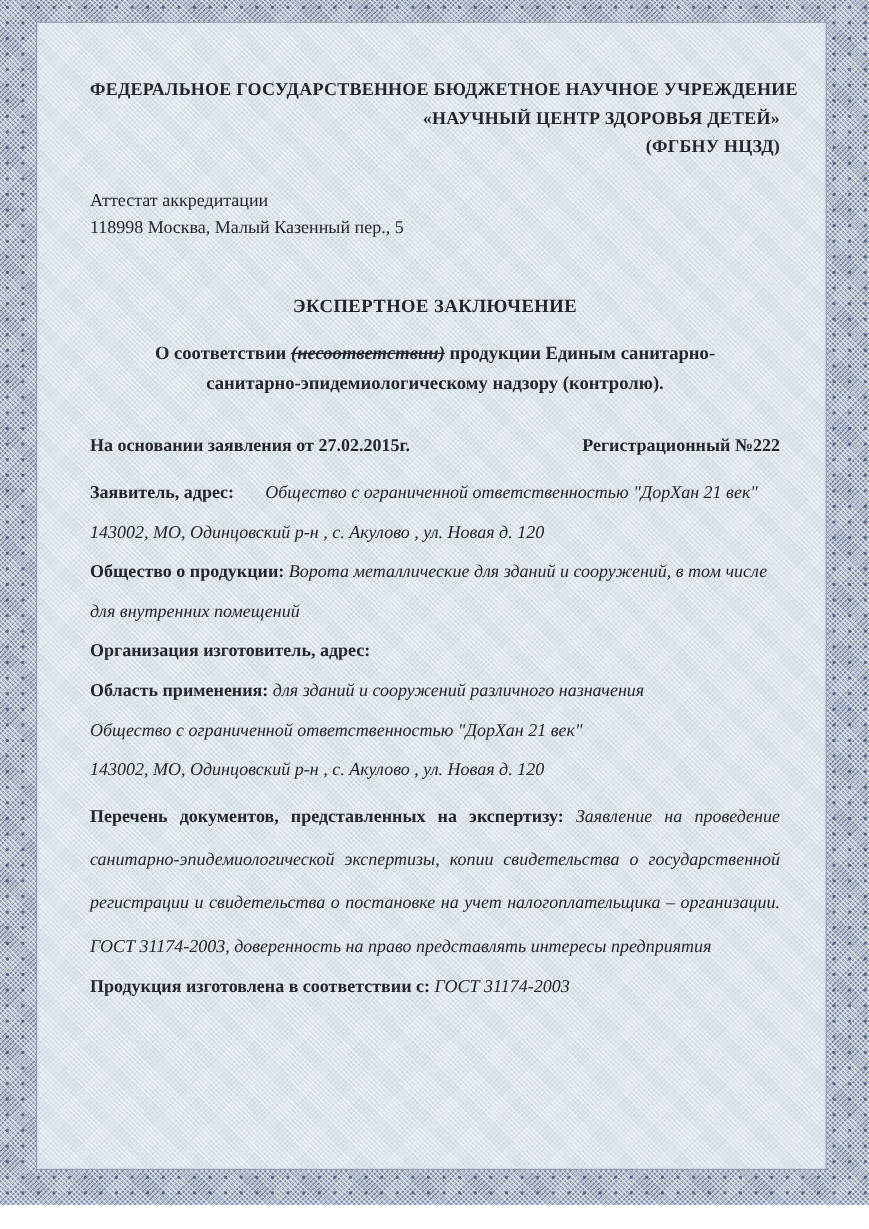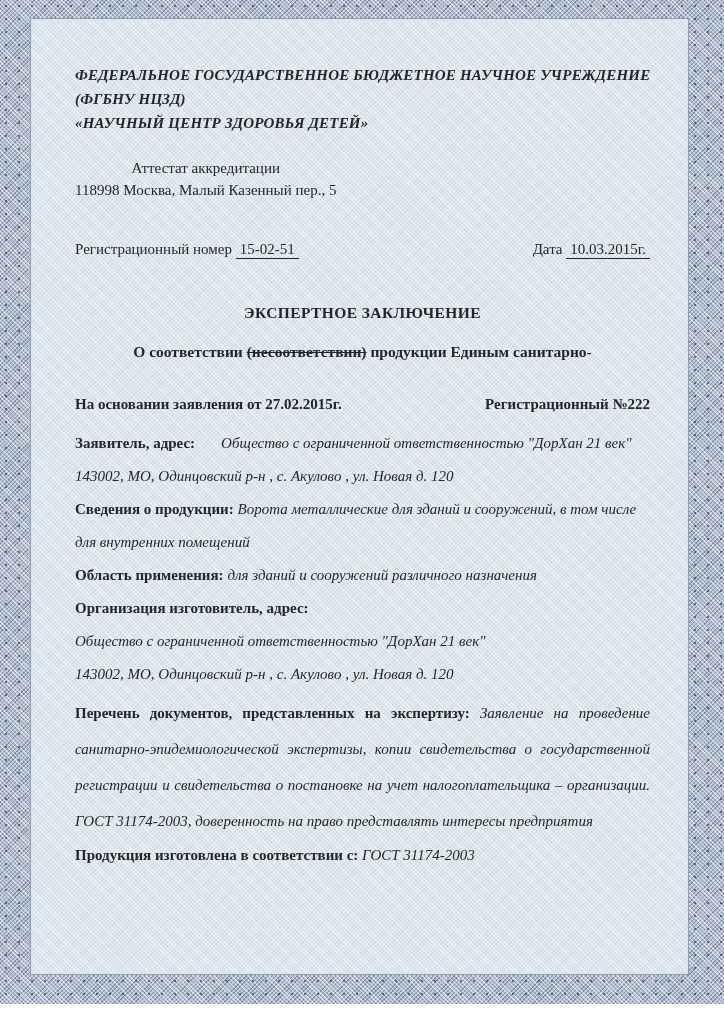--- a/index.html
+++ b/index.html
@@ -21,33 +21,33 @@
     background-color:#dde5ec;
     background-image:
       repeating-linear-gradient(45deg, rgba(255,255,255,.5) 0 1px, rgba(255,255,255,0) 1px 3px),
       repeating-linear-gradient(-45deg, rgba(150,168,188,.18) 0 1px, rgba(150,168,188,0) 1px 3px);
     border:1px solid rgba(80,100,130,.55);
     box-shadow:0 0 0 2px rgba(220,228,236,.6) inset;
     box-sizing:border-box;}
 
   .content{padding:44px 38px 0 44px;font-size:15px;}
 
-  .org{ text-align:left;font-weight:bold;line-height:24px;letter-spacing:.2px;font-style:italic;}
+  .org{ text-align:right;font-weight:bold;line-height:24px;letter-spacing:.2px;}
   .org div{white-space:nowrap;}
 
   .acc-row{display:flex;justify-content:space-between;margin-top:22px;line-height:22px;}
-  .acc-left{text-align:center;}
+  .acc-left{text-align:left;}
   .acc-right{text-align:right;}
 
   .reg-row{display:flex;justify-content:space-between;margin-top:40px;align-items:baseline;}
   .uval{border-bottom:1px solid #23262f;padding:0 4px 1px 4px;}
 
   .title-block{margin-top:42px;text-align:center;font-weight:bold;line-height:25px;font-size:15.5px;}
   .title-block .h{letter-spacing:.4px;margin-bottom:14px;}
-  .struck{text-decoration:line-through;}
+  .struck{text-decoration:line-through;font-style:italic;}
 
   .basis-row{display:flex;justify-content:space-between;margin-top:32px;font-weight:bold;}
 
   .fields{margin-top:14px;}
   .fields p{margin:0;line-height:33px;}
   b{font-weight:bold;}
   i{font-style:italic;}
   .gap{display:inline-block;width:26px;}
   .just{text-align:justify;text-align-last:left;line-height:36px !important;}
   .mt{margin-top:4px !important;}
@@ -55,61 +55,52 @@
 </head>
 <body>
 
 <div class="scan">
   <div class="frame"></div>
   <div class="paper">
     <div class="content">
 
       <div class="org">
         <div>ФЕДЕРАЛЬНОЕ  ГОСУДАРСТВЕННОЕ  БЮДЖЕТНОЕ  НАУЧНОЕ УЧРЕЖДЕНИЕ</div>
+        <div>«НАУЧНЫЙ ЦЕНТР ЗДОРОВЬЯ ДЕТЕЙ»</div>
         <div>(ФГБНУ НЦЗД)</div>
-        <div>«НАУЧНЫЙ ЦЕНТР ЗДОРОВЬЯ ДЕТЕЙ»</div>
       </div>
 
       <div class="acc-row">
         <div class="acc-left">
           <div>Аттестат аккредитации</div>
           <div>118998 Москва,  Малый Казенный пер., 5</div>
         </div>
       </div>
 
-      <div class="reg-row">
-        <div>
-          <span>Регистрационный номер</span>
-          <span class="uval">15-02-51</span>
-        </div>
-        <div>
-          <span>Дата</span>
-          <span class="uval">10.03.2015г.</span>
-        </div>
-      </div>
 
       <div class="title-block">
         <div class="h">ЭКСПЕРТНОЕ ЗАКЛЮЧЕНИЕ</div>
         <div><span>О соответствии </span><span class="struck">(несоответствии)</span><span> продукции Единым санитарно-</span></div>
+        <div>санитарно-эпидемиологическому надзору (контролю).</div>
       </div>
 
       <div class="basis-row">
         <div>На основании заявления от 27.02.2015г.</div>
         <div>Регистрационный №222</div>
       </div>
 
       <div class="fields">
         <p><b>Заявитель, адрес:</b><span class="gap"></span><i>Общество с ограниченной ответственностью "ДорХан 21 век"</i></p>
         <p><i>143002, МО, Одинцовский р-н , с. Акулово , ул. Новая д. 120</i></p>
 
-        <p><b>Сведения о продукции:</b> <i>Ворота металлические для зданий и сооружений, в том числе для внутренних помещений</i></p>
+        <p><b>Общество о продукции:</b> <i>Ворота металлические для зданий и сооружений, в том числе для внутренних помещений</i></p>
+
+        <p><b>Организация изготовитель, адрес:</b></p>
 
         <p><b>Область применения:</b> <i>для зданий и сооружений различного назначения</i></p>
-
-        <p><b>Организация изготовитель, адрес:</b></p>
         <p><i>Общество с ограниченной ответственностью "ДорХан 21 век"</i></p>
         <p><i>143002, МО, Одинцовский р-н , с. Акулово , ул. Новая д. 120</i></p>
 
         <p class="just mt"><b>Перечень документов, представленных на экспертизу:</b> <i>Заявление на проведение санитарно-эпидемиологической экспертизы, копии свидетельства о государственной регистрации и свидетельства о постановке на учет налогоплательщика – организации. ГОСТ 31174-2003, доверенность на право представлять интересы предприятия</i></p>
 
 
         <p><b>Продукция изготовлена в соответствии с:</b> <i>ГОСТ 31174-2003</i></p>
       </div>
 
     </div>

